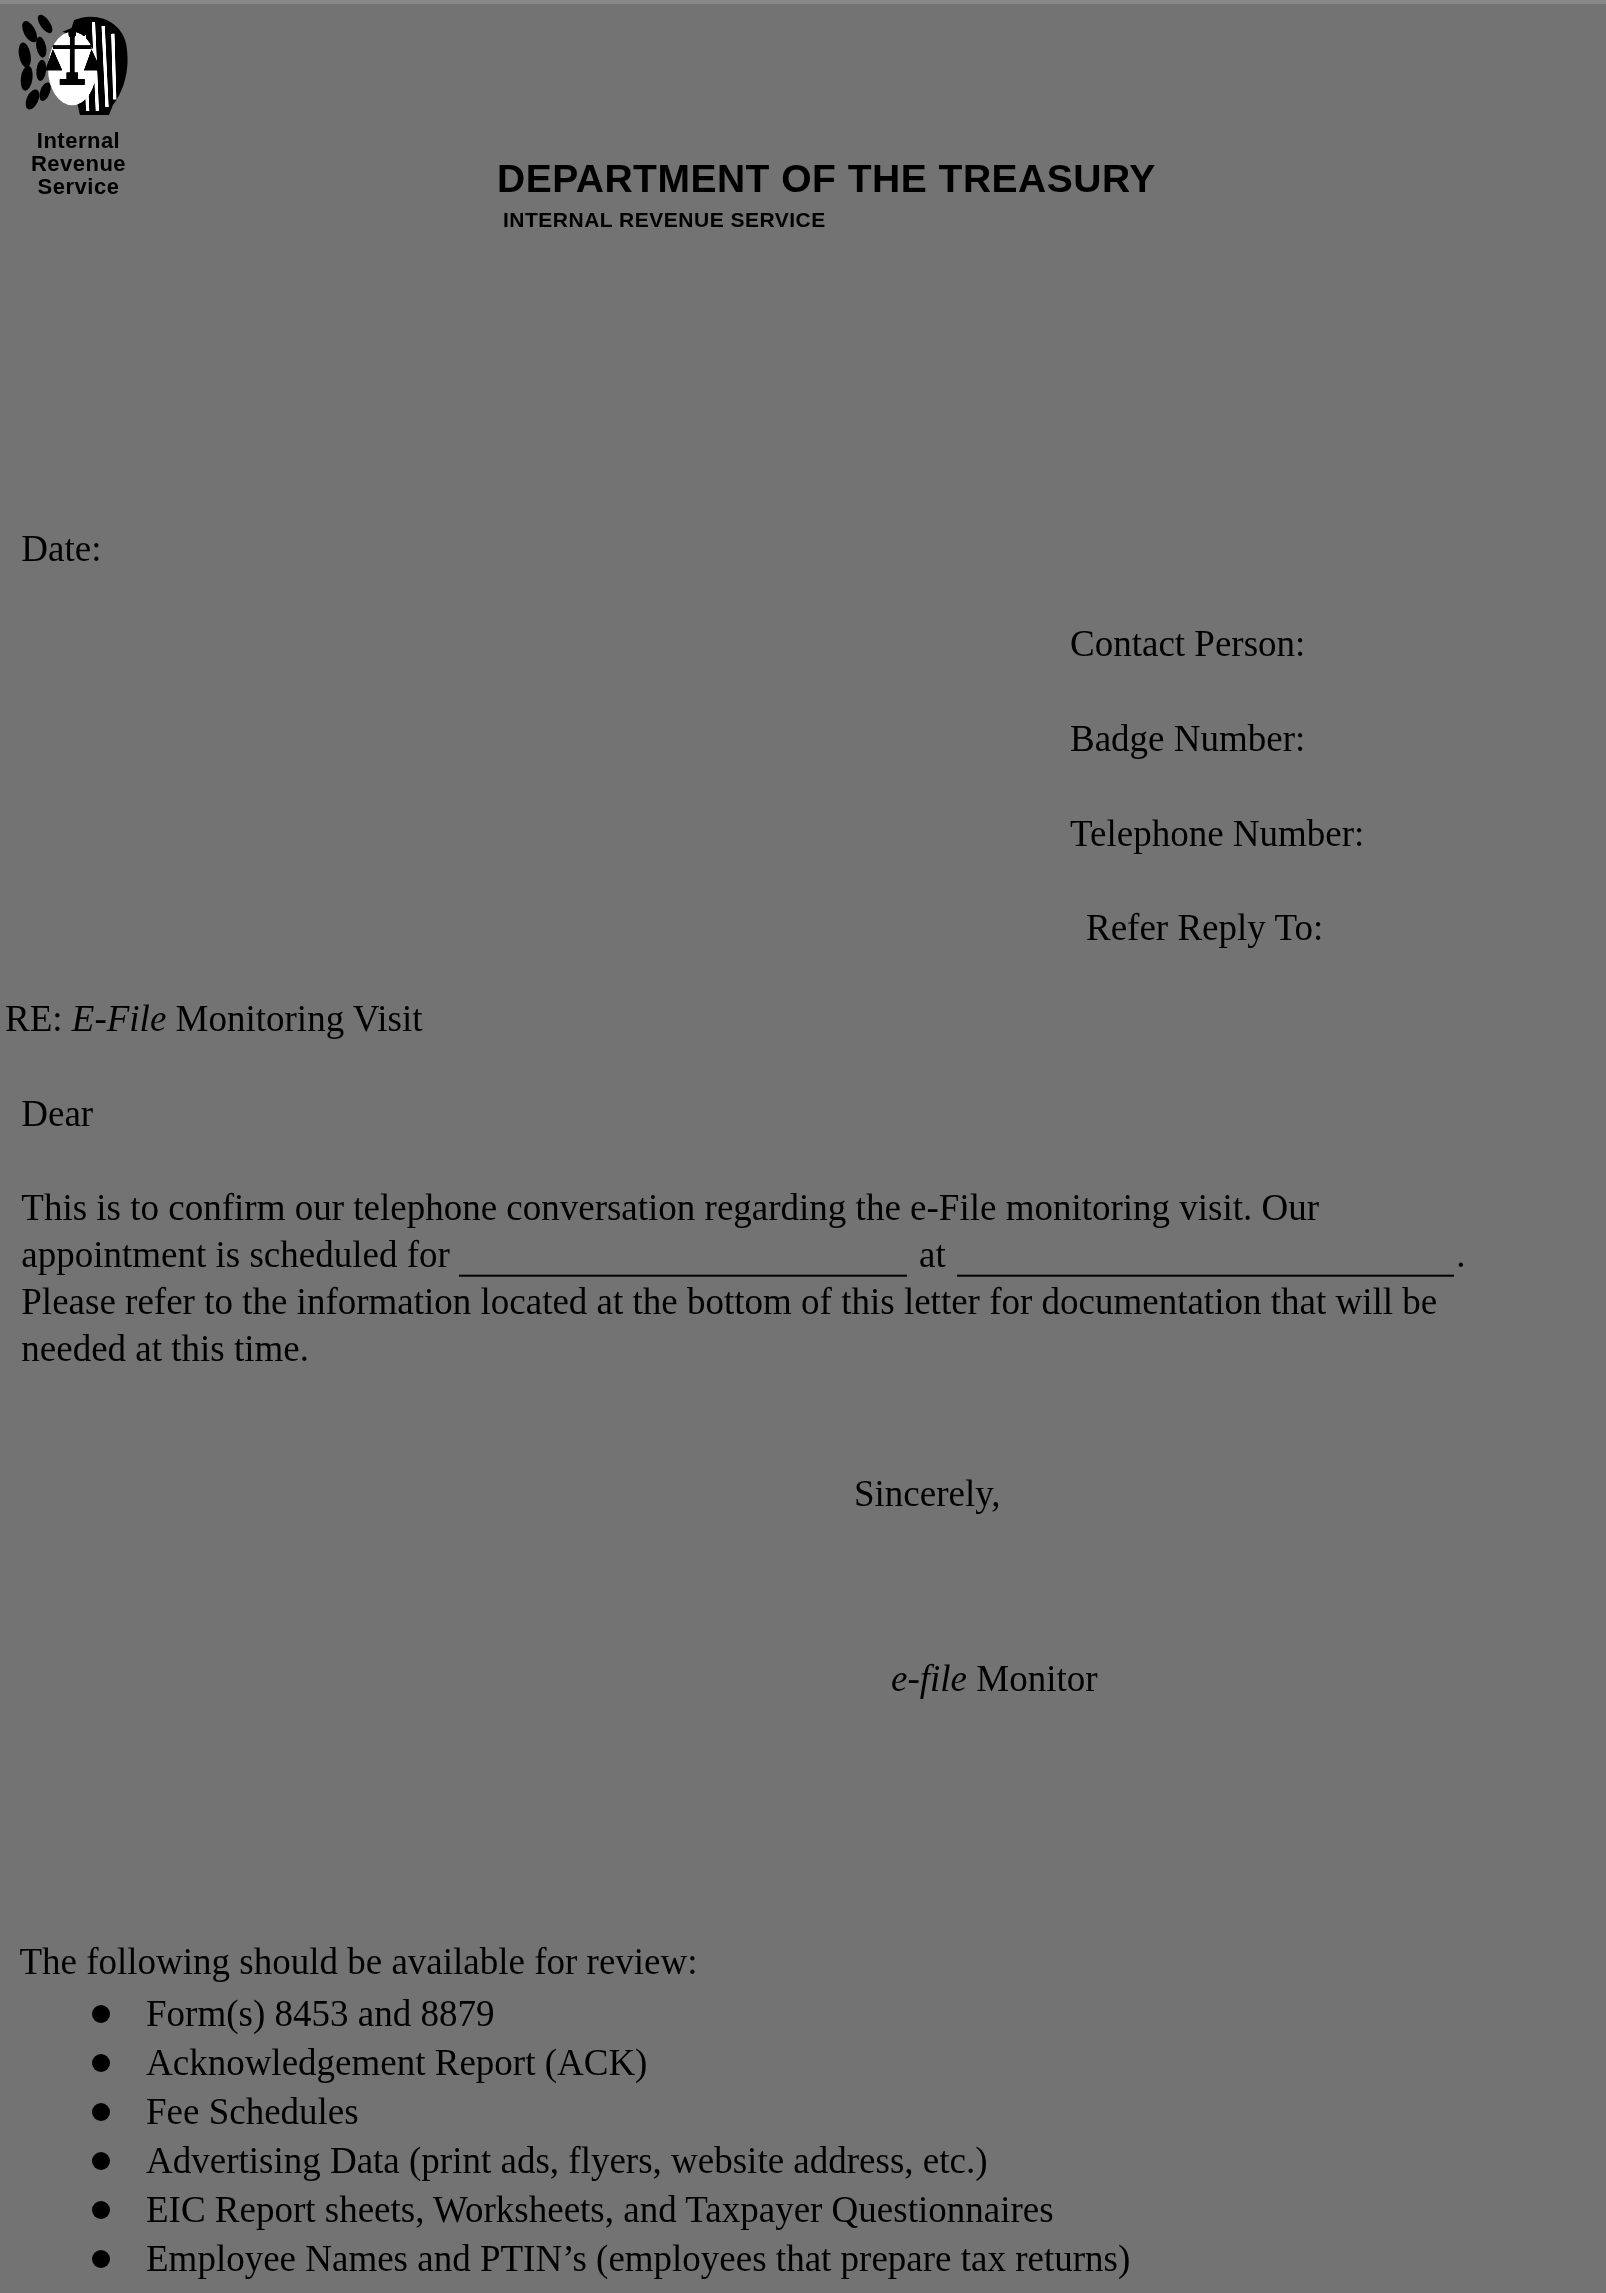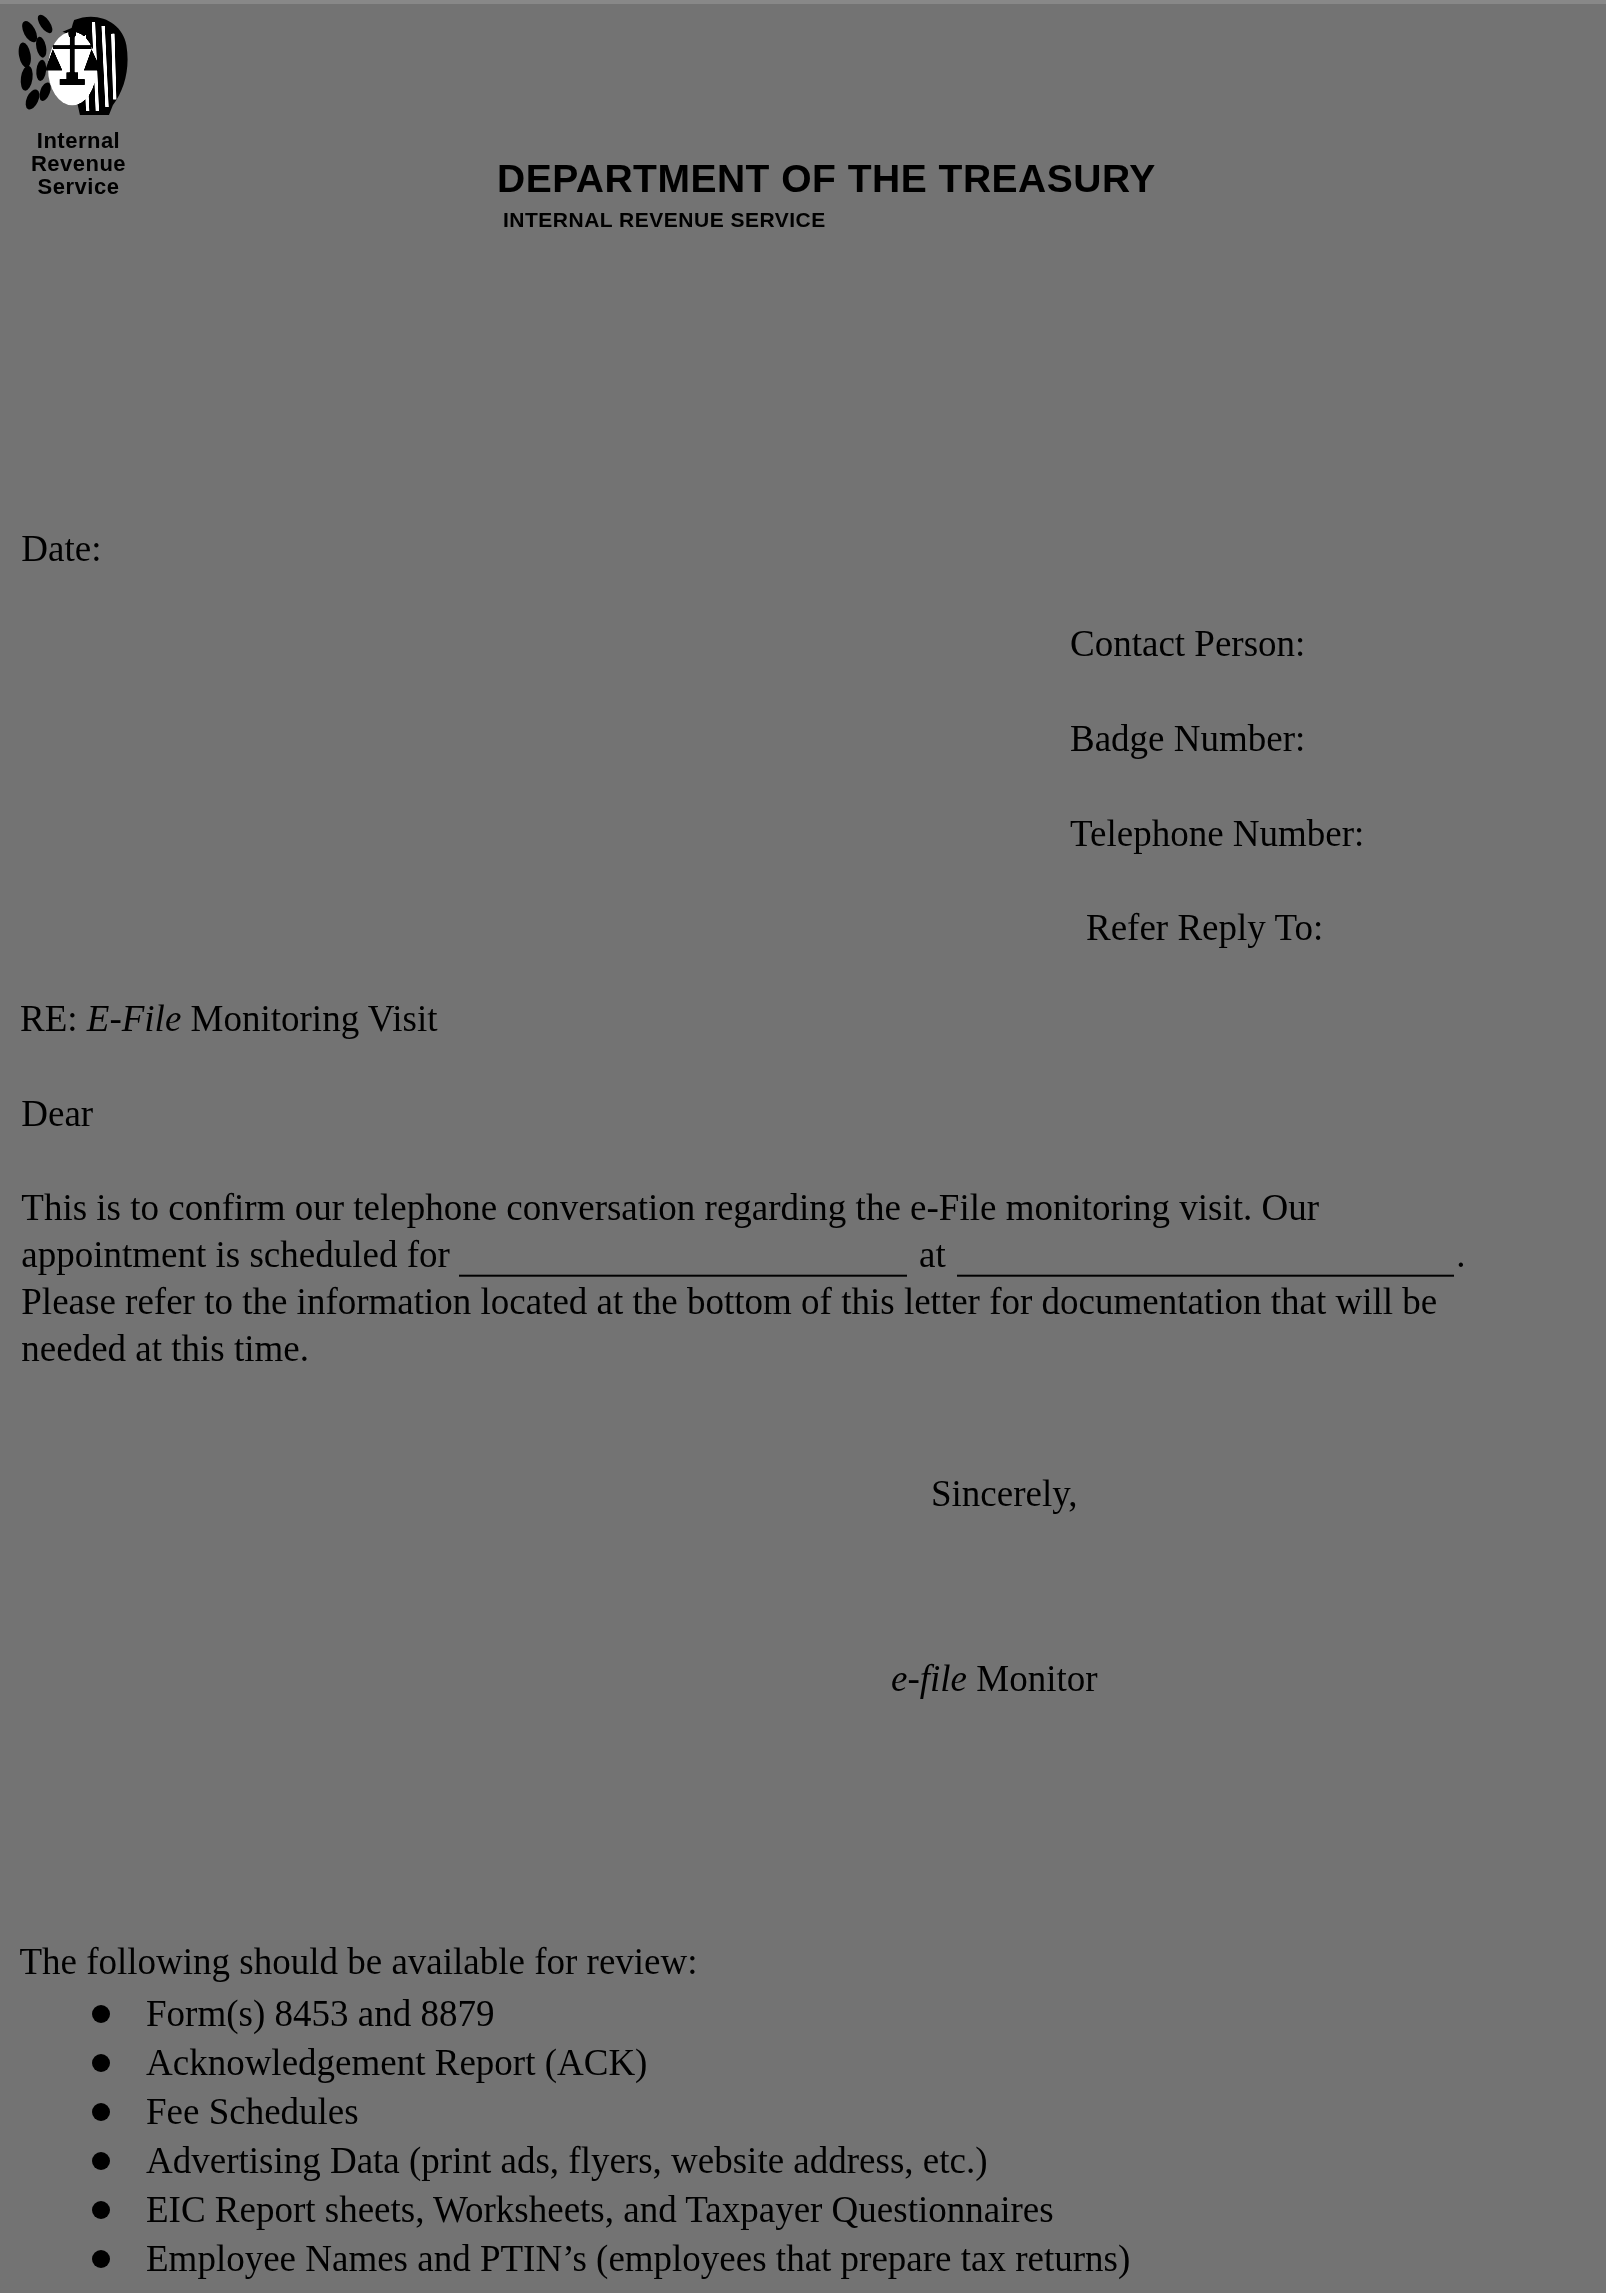--- a/index.html
+++ b/index.html
@@ -45,35 +45,35 @@
 
   
   .t { font-size: 37px; line-height: 45px; white-space: nowrap; }
   .it { font-style: italic; }
 
   .date-line   { left: 21.3px;   top: 522px; }
   .contact     { left: 1070px; top: 617px; }
   .badge       { left: 1070px; top: 712px; }
   .phone       { left: 1070px; top: 807px; }
   .refer       { left: 1086px; top: 901px; }
-  .re-line     { left: 20px;   top: 992px; text-align: right; }
+  .re-line     { left: 5px;   top: 992px; text-align: right; }
   .dear-line   { left: 21.3px;   top: 1087px; }
 
   .body-par { left: 21.3px; top: 1180px; }
   .body-par .ln { font-size: 37px; line-height: 47px; white-space: nowrap; }
   .blank {
     display: inline-block;
     height: 29px;
     border-bottom: 2.9px solid #000;
     transform: translateY(9.7px);
   }
   .blank.b1 { width: 448px; margin: 0 11.6px 0 9.7px; }
   .blank.b2 { width: 497px; margin: 0 1.9px 0 11.6px; }
 
-  .sincerely  { left: 931px; top: 1467px; }
+  .sincerely  { left: 854px; top: 1467px; }
   .signature  { left: 891px; top: 1652px; }
 
   .review-intro { left: 19.4px; top: 1935px; }
 
   .review-list {
     left: 0; top: 1987px;
     width: 1607px;
     list-style: none; margin: 0; padding: 0;
   }
   .review-list li { position: relative; height: 49px; }

